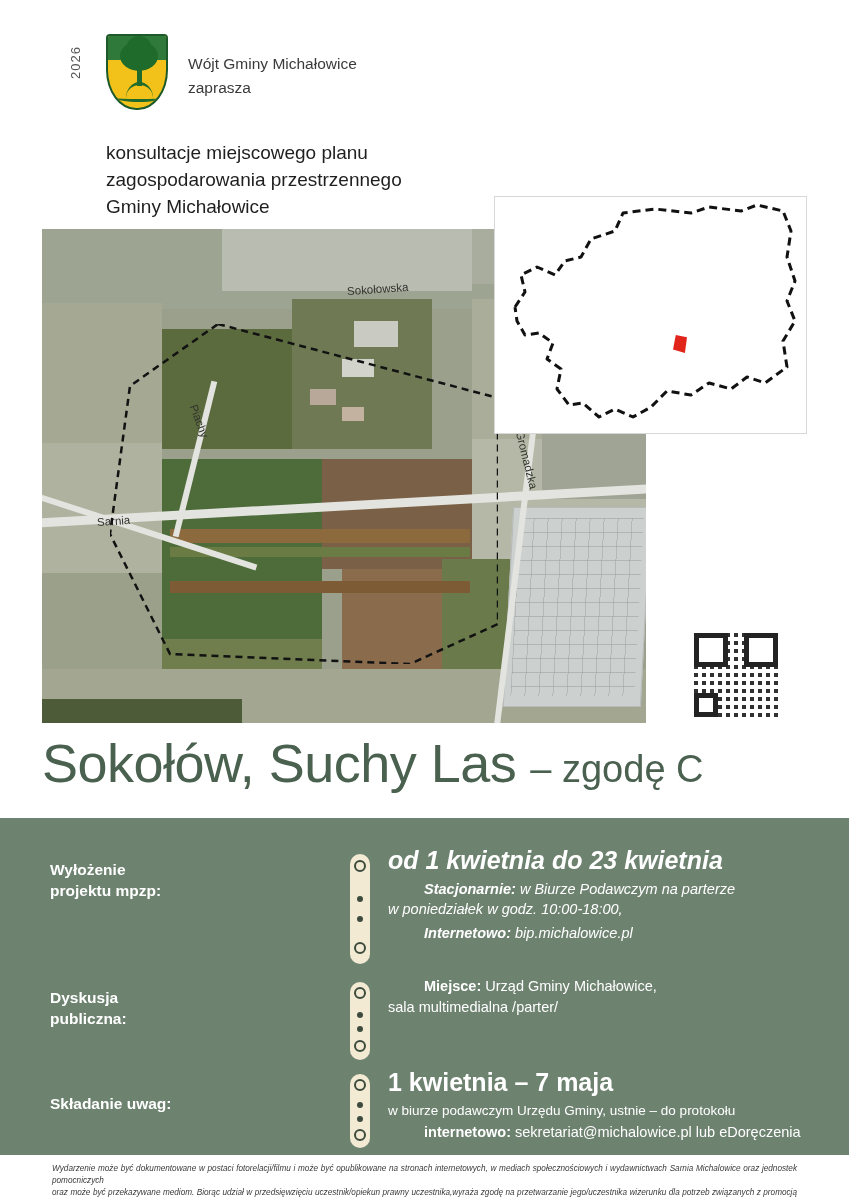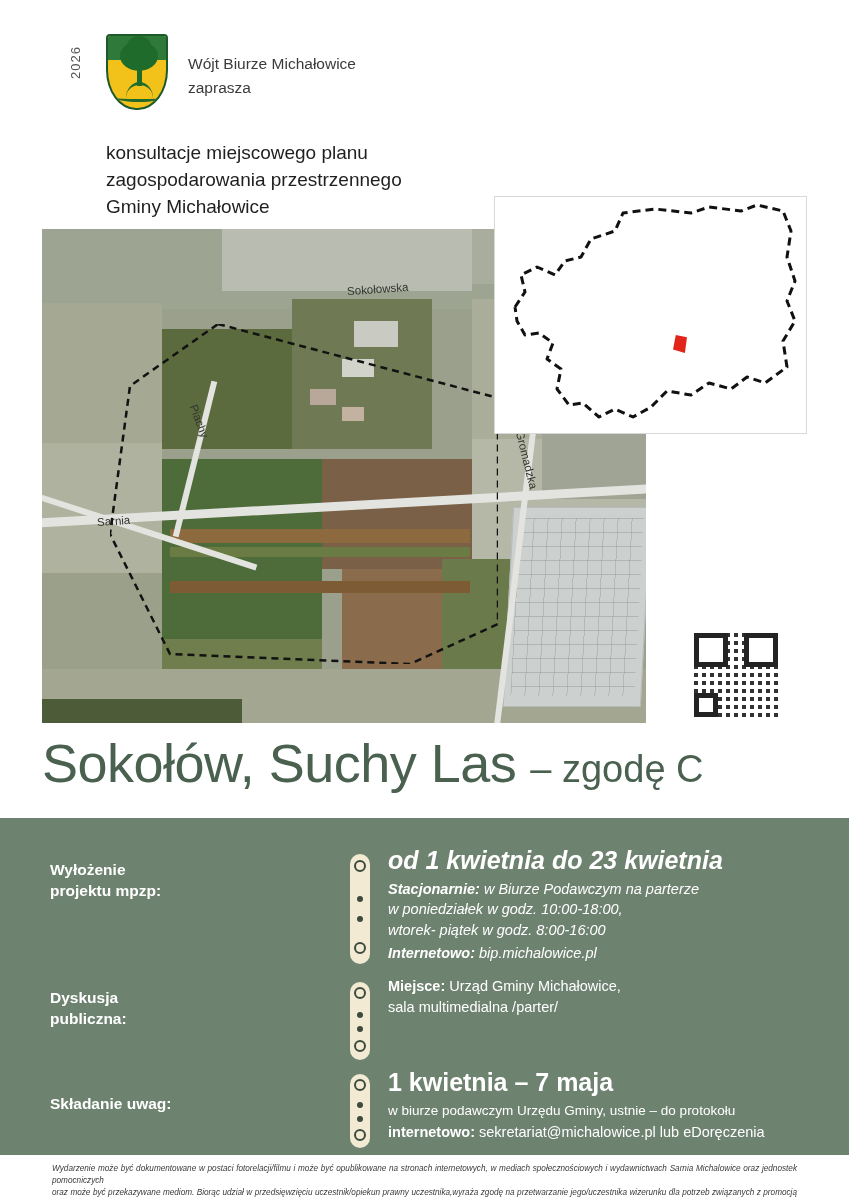--- a/index.html
+++ b/index.html
@@ -340,21 +340,21 @@
     font-weight: bold;
     color: #ffffff;
     line-height: 1.15;
     margin-bottom: 4px;
   }
   .sub-line {
     font-size: 14.5px;
     line-height: 1.42;
     color: #ffffff;
   }
-  .sub-line b { font-weight: bold; }
+  .sub-line b { font-weight: bold; margin-left: 36px; }
   .sub-small {
     font-size: 13.5px;
     line-height: 1.45;
     color: #ffffff;
   }
 
   
   .footer {
     position: absolute;
     left: 0;
@@ -384,21 +384,21 @@
       <div class="crest-green-top"></div>
       <div class="crest-tree-crown"></div>
       <div class="crest-tree-crown2"></div>
       <div class="crest-trunk"></div>
       <div class="crest-root"></div>
       <div class="crest-wave"></div>
     </div>
   </div>
 
   <div class="header-text">
-    <div class="l1">Wójt Biurze Michałowice</div>
+    <div class="l1">Wójt Gminy Michałowice</div>
     <div class="l2">zaprasza</div>
   </div>
 
   <div class="intro" style="white-space: pre-line;">konsultacje miejscowego planu
 zagospodarowania przestrzennego
 Gminy Michałowice</div>
 </div>
 
 <div class="aerial">
   <div class="field a-bgtop"></div>
@@ -469,21 +469,20 @@
       <div class="dot" style="top:42px;"></div>
       <div class="dot" style="top:62px;"></div>
       <div class="ring" style="top:88px;"></div>
     </div>
     <div class="content" style="top:0px;font-style:italic;">
       <div class="big-line">od 1 kwietnia do 23 kwietnia</div>
       <div class="sub-line">
         <b>Stacjonarnie:</b><span> w Biurze Podawczym na parterze</span>
       </div>
       <div class="sub-line">w poniedziałek w godz. 10:00-18:00,</div>
-      <div class="sub-line">wtorek- piątek w godz. 8:00-16:00</div>
       <div class="sub-line" style="margin-top:3px;">
         <b>Internetowo:</b><span> bip.michalowice.pl</span>
       </div>
     </div>
   </div>
 
   <div class="row" style="top:158px;">
     <div class="row-label" style="top:12px; white-space: pre-line;">Dyskusja
 publiczna:</div>
     <div class="marker" style="left:350px; top:6px; height:78px;">

